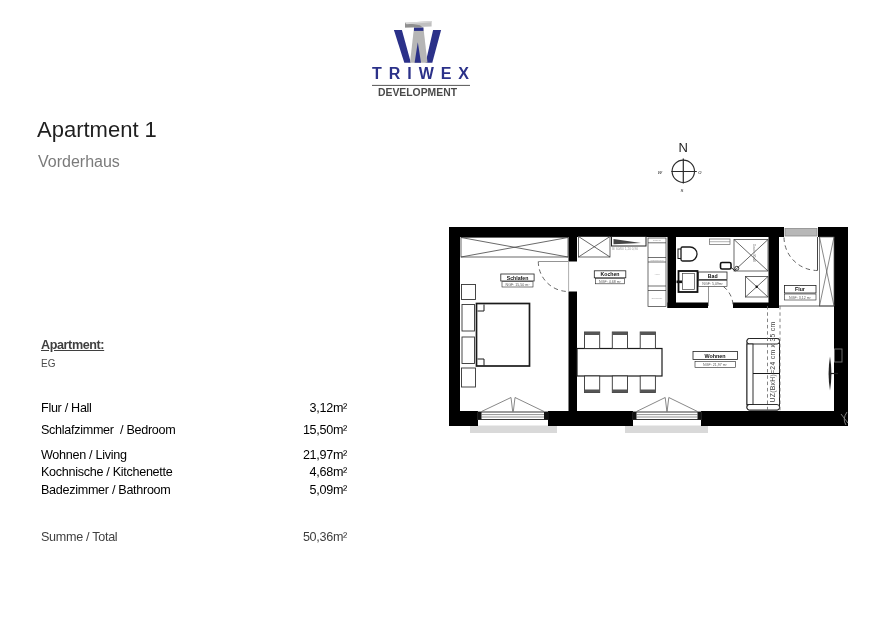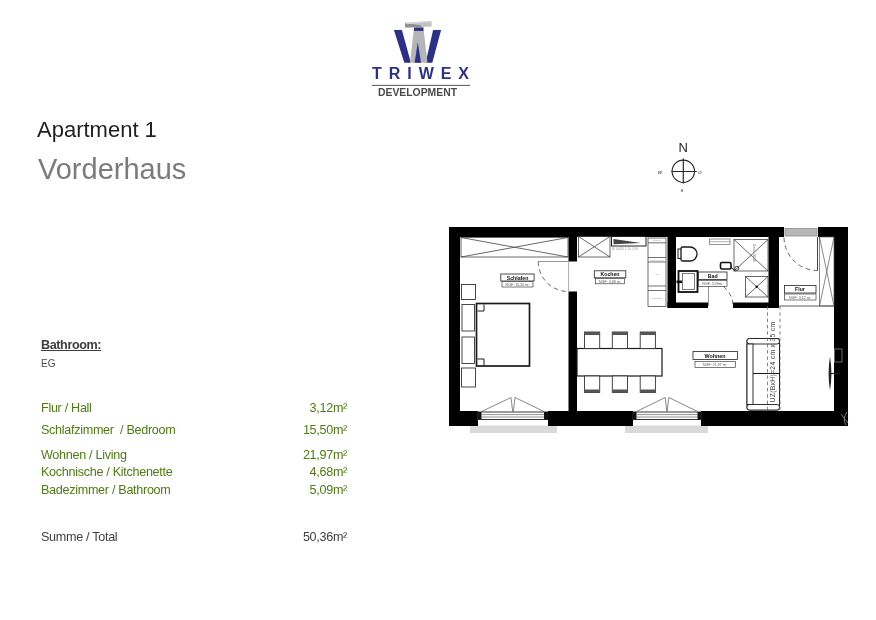--- a/index.html
+++ b/index.html
@@ -1,18 +1,18 @@
 <!DOCTYPE html>
 <html><head>
 <meta charset="utf-8">
 <style>
   html,body{margin:0;padding:0;background:#ffffff;}
   body{width:876px;height:620px;position:relative;font-family:"Liberation Sans",sans-serif;overflow:hidden;}
   .abs{position:absolute;}
-  .row{position:absolute;left:41px;width:306px;font-size:12.6px;letter-spacing:-0.3px;color:#4d7c0f;}
+  .row{position:absolute;left:41px;width:306px;font-size:12.6px;letter-spacing:-0.3px;color:#000000;}
   .row .val{position:absolute;right:0;top:0;text-align:right;}
 </style>
 </head>
 <body>
 
 <svg class="abs" style="left:370px;top:8px" width="108" height="92" viewBox="0 0 108 92">
 
   <polygon points="23.9,21.9 31.9,21.9 40.9,54.8 34.3,54.8" fill="#2b3189"></polygon>
 
   <polygon points="63.1,21.9 71.1,21.9 62.3,54.8 55.6,54.8" fill="#2b3189"></polygon>
@@ -29,23 +29,23 @@
 
   <text x="50.5" y="71.3" font-size="16" font-weight="bold" fill="#2b3189" text-anchor="middle" textLength="97" lengthAdjust="spacing">TRIWEX</text>
 
   <line x1="2" y1="77.4" x2="100" y2="77.4" stroke="#555" stroke-width="1"></line>
 
   <text x="47.5" y="87.8" font-size="11" font-weight="bold" fill="#4a4a4a" text-anchor="middle" textLength="79" lengthAdjust="spacingAndGlyphs">DEVELOPMENT</text>
 </svg>
 
 <div class="abs" style="left:37px;top:116.5px;font-size:22px;color:#1f1f1f;letter-spacing:0px;">Apartment 1</div>
 
-<div class="abs" style="left:38px;top:152.5px;font-size:29px;color:#7b7b7b;">Vorderhaus</div>
-
-<div class="abs" style="left:41px;top:338px;font-size:12.6px;letter-spacing:-0.4px;font-weight:bold;color:#3f3f3f;text-decoration:underline;">Bathroom:</div>
+<div class="abs" style="left:38px;top:152.5px;font-size:16px;color:#7b7b7b;">Vorderhaus</div>
+
+<div class="abs" style="left:41px;top:338px;font-size:12.6px;letter-spacing:-0.4px;font-weight:bold;color:#3f3f3f;text-decoration:underline;">Apartment:</div>
 
 <div class="abs" style="left:41px;top:357.5px;font-size:10px;color:#4b4b4b;">EG</div>
 
 <div class="row" style="top:401px;">Flur / Hall<span class="val">3,12m²</span></div>
 
 <div class="row" style="top:422.5px;">Schlafzimmer&nbsp; / Bedroom<span class="val">15,50m²</span></div>
 
 <div class="row" style="top:448px;">Wohnen / Living<span class="val">21,97m²</span></div>
 
 <div class="row" style="top:465px;">Kochnische / Kitchenette<span class="val">4,68m²</span></div>

